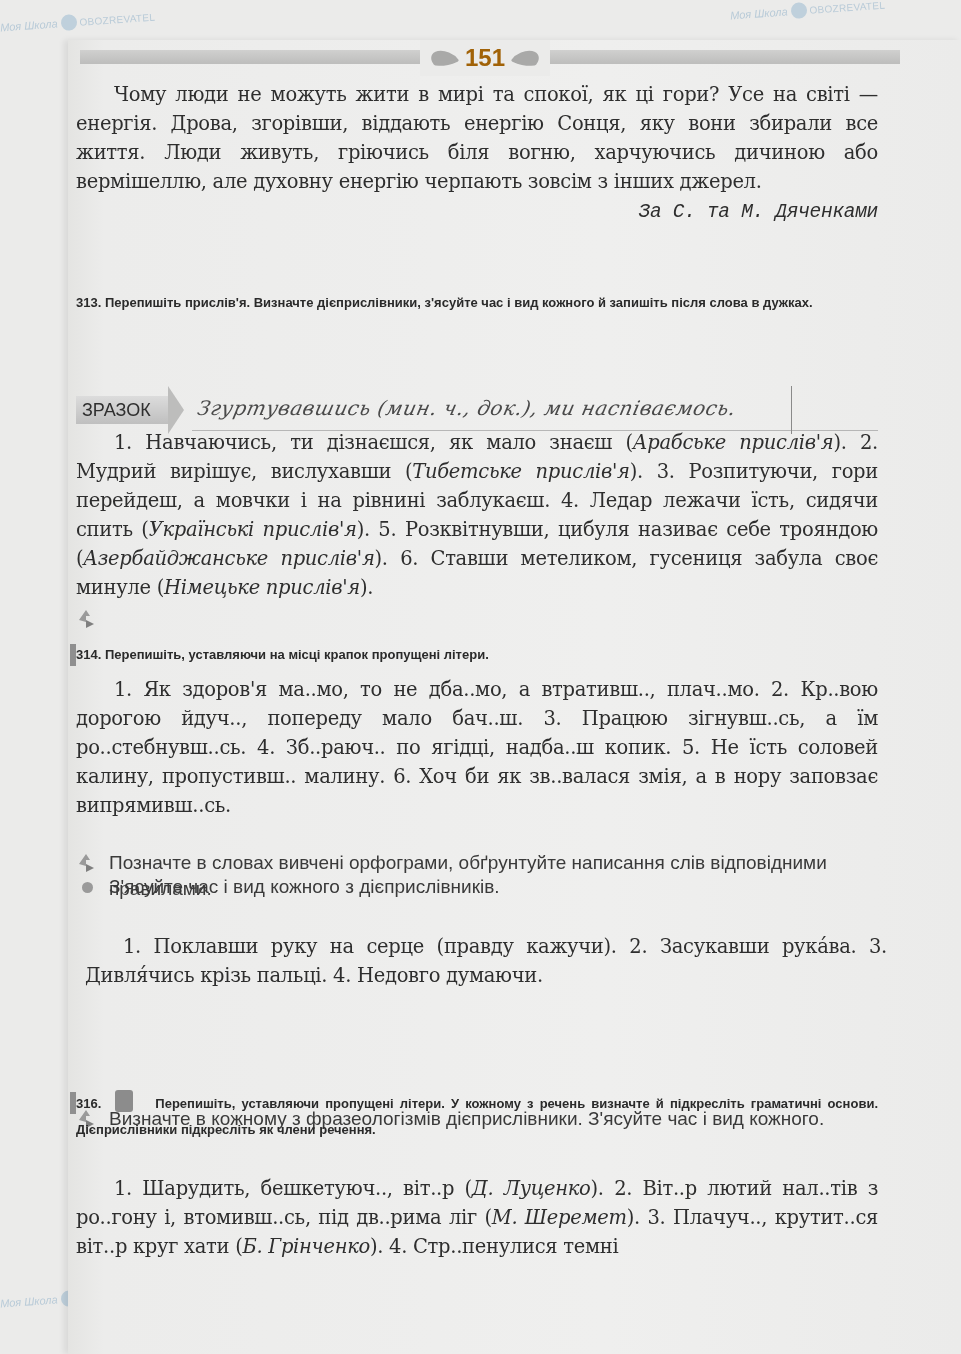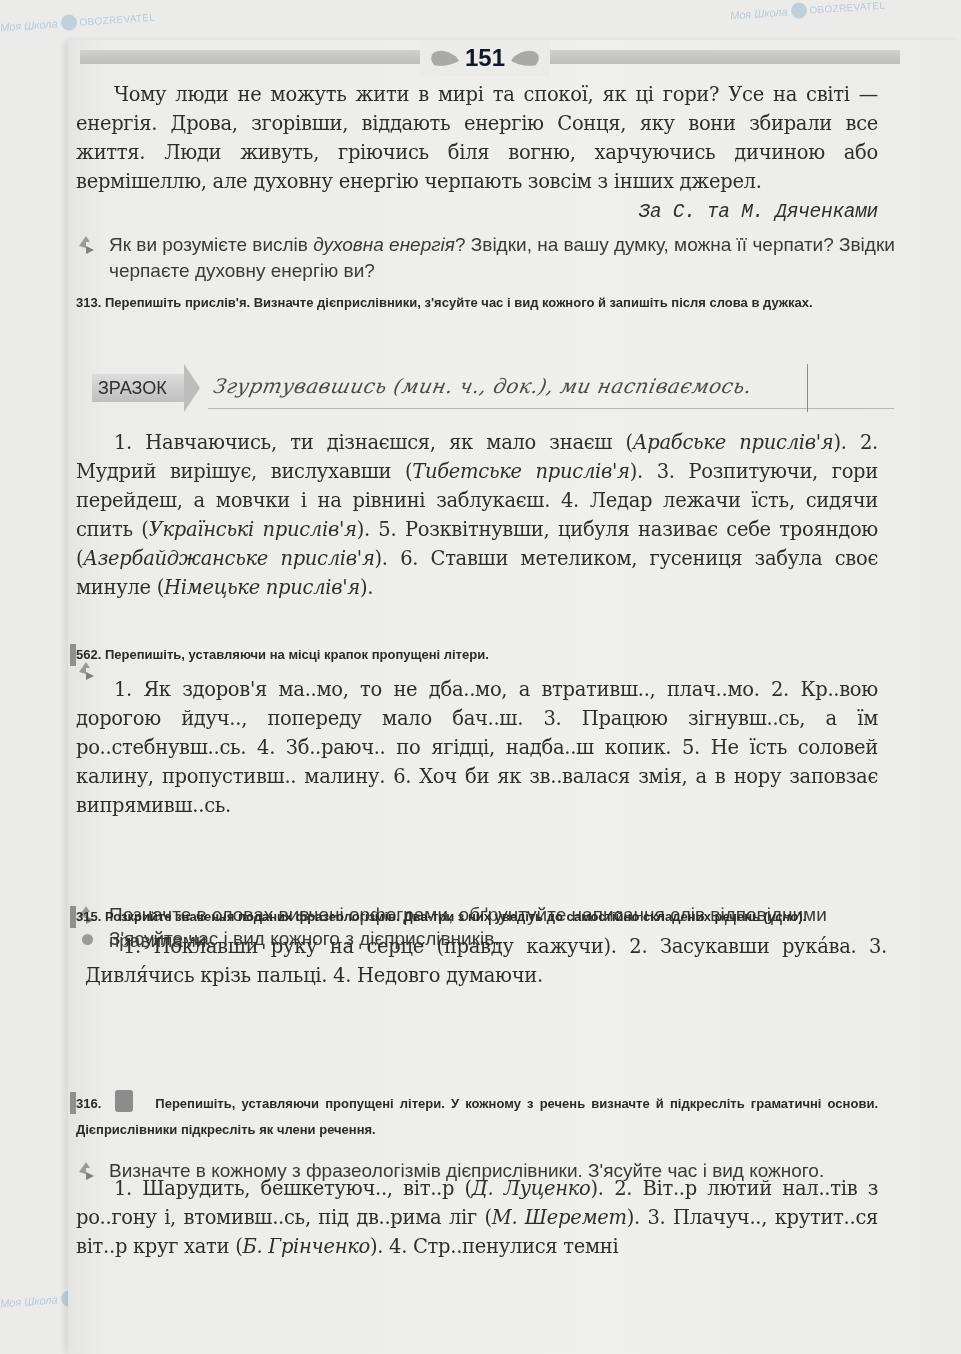--- a/index.html
+++ b/index.html
@@ -19,39 +19,39 @@
     position: absolute; left: 80px; top: 50px; width: 820px; height: 14px;
     background: linear-gradient(180deg, #d0d0cf, #bdbdbc);
   }
   .page-num-wrap {
     position: absolute; left: 420px; top: 40px; width: 130px; height: 36px;
     display: flex; align-items: center; justify-content: center;
     background: #ebebea;
   }
   .page-num {
     font-family: "Liberation Sans", sans-serif; font-weight: bold; font-size: 24px;
-    color: #0f172a; padding: 0 8px;
+    color: #a16207; padding: 0 8px;
   }
   .wing { width: 28px; height: 14px; background: #a9a9a8; border-radius: 50% 50% 50% 50% / 80% 80% 20% 20%; }
   .wing.l { transform: skewX(30deg) rotate(-10deg); }
   .wing.r { transform: skewX(-30deg) rotate(10deg); }
 
   .content { position: absolute; left: 76px; top: 80px; width: 802px; }
   .serif { font-family: "DejaVu Serif", serif; font-size: 19.5px; line-height: 29px; text-align: justify; color: #2e2e2e; letter-spacing: -0.3px; }
   .serif p { margin: 0; text-indent: 38px; }
   .sans { font-family: "Liberation Sans", sans-serif; font-size: 19px; line-height: 26px; color: #3a3a3a; }
   .bold-task { font-family: "Liberation Sans", sans-serif; font-weight: bold; font-size: 13px; line-height: 26px; color: #2a2a2a; text-align: justify; }
   .author { text-align: right; font-style: italic; margin-top: 2px; font-family: Liberation Mono, monospace; }
   .task-block { position: absolute; left: 0; width: 802px; }
   .note { position: relative; padding-left: 33px; }
   .note-icon { position: absolute; left: 0; top: 2px; width: 20px; height: 22px; }
   .bullet { position: absolute; left: 6px; top: 8px; width: 11px; height: 11px; border-radius: 50%; background: #9a9a9a; }
   .num-bar { position: absolute; left: -6px; width: 6px; height: 22px; background: #8f8f8f; }
   .sample {
-    position: absolute; left: 0; top: 284px; width: 802px; height: 50px; margin-left: 16px;
+    position: absolute; left: 0; top: 306px; width: 802px; height: 50px;
   }
   .sample-label {
     position: absolute; left: 0; top: 10px; width: 92px; height: 28px;
     background: linear-gradient(180deg, #dcdcdc, #bfbfbf);
     font-family: "Liberation Sans", sans-serif; font-size: 18px; line-height: 28px;
     color: #2f2f2f; padding-left: 6px; box-sizing: border-box;
   }
   .sample-arrow {
     position: absolute; left: 92px; top: 0; width: 0; height: 0;
     border-top: 24px solid transparent; border-bottom: 24px solid transparent;
@@ -91,27 +91,20 @@
   <span class="wing r"></span>
 </div>
 
 <div class="content">
 
   <div class="task-block serif" style="top:0;">
     <p>Чому люди не можуть жити в мирі та спокої, як ці гори? Усе на світі — енергія. Дрова, згорівши, віддають енергію Сонця, яку вони збирали все життя. Люди живуть, гріючись біля вогню, харчуючись дичиною або вермішеллю, але духовну енергію черпають зовсім з інших джерел.</p>
     <div class="author">За С. та М. Дяченками</div>
   </div>
 
-  <div class="task-block sans note" style="top:152px;">
-    <svg class="note-icon" viewBox="0 0 20 22">
-        <path d="M3 12 L10 2 L14 8 L10 8 L10 14 Z" fill="#9a9a9a"></path>
-        <path d="M10 12 L18 16 L10 20 Z" fill="#7f7f7f"></path>
-      </svg>
-    <span>Як ви розумієте вислів </span><i>духовна енергія</i><span>? Звідки, на вашу думку, можна її черпати? Звідки черпаєте духовну енергію ви?</span>
-  </div>
 
   <div class="task-block bold-task" style="top:210px;">313. Перепишіть прислів'я. Визначте дієприслівники, з'ясуйте час і вид кожного й запишіть після слова в дужках.</div>
 
   <div class="sample">
     <div class="sample-label">ЗРАЗОК</div>
     <div class="sample-arrow"></div>
     <div class="sample-line"></div>
     <div class="sample-vline"></div>
     <div class="sample-text">Згуртувавшись (мин. ч., док.), ми наспіваємось.</div>
   </div>
@@ -124,41 +117,37 @@
 
   <div class="task-block sans note" style="top:526px;">
     <svg class="note-icon" viewBox="0 0 20 22">
         <path d="M3 12 L10 2 L14 8 L10 8 L10 14 Z" fill="#9a9a9a"></path>
         <path d="M10 12 L18 16 L10 20 Z" fill="#7f7f7f"></path>
       </svg>
   </div>
 
   <div class="task-block bold-task" style="top:562px;">
     <span class="num-bar" style="top:2px;"></span>
-    <span>562. Перепишіть, уставляючи на місці крапок пропущені літери.</span>
+    <span>314. Перепишіть, уставляючи на місці крапок пропущені літери.</span>
   </div>
   <div class="task-block serif" style="top:595px;">
     <p>1. Як здоров'я ма..мо, то не дба..мо, а втративш.., плач..мо. 2. Кр..вою дорогою йдуч.., попереду мало бач..ш. 3. Працюю зігнувш..сь, а їм ро..стебнувш..сь. 4. Зб..раюч.. по ягідці, надба..ш копик. 5. Не їсть соловей калину, пропустивш.. малину. 6. Хоч би як зв..валася змія, а в нору заповзає випрямивш..сь.</p>
   </div>
   <div class="task-block sans note" style="top:794px;">
     <span class="bullet"></span>
     <span>З'ясуйте час і вид кожного з дієприслівників.</span>
   </div>
   <div class="task-block sans note" style="top:744px;">
     <svg class="note-icon" viewBox="0 0 20 22">
         <path d="M3 12 L10 2 L14 8 L10 8 L10 14 Z" fill="#9a9a9a"></path>
         <path d="M10 12 L18 16 L10 20 Z" fill="#7f7f7f"></path>
       </svg>
     <span>Позначте в словах вивчені орфограми, обґрунтуйте написання слів відповідними правилами.</span>
   </div>
 
-  <div class="task-block bold-task" style="top:824px;">
-    <span class="num-bar" style="top:2px;"></span>
-    <span>315. Розкрийте значення поданих фразеологізмів. Два-три з них уведіть до самостійно складених речень (</span><i>усно</i><span>).</span>
-  </div>
   <div class="task-block serif" style="top:852px;margin-left:9px;">
     <p>1. Поклавши руку на серце (правду кажучи). 2. Засукавши рука́ва. 3. Дивля́чись крізь пальці. 4. Недовго думаючи.</p>
   </div>
   <div class="task-block sans note" style="top:948px;">
     <svg class="note-icon" viewBox="0 0 20 22">
         <path d="M3 12 L10 2 L14 8 L10 8 L10 14 Z" fill="#9a9a9a"></path>
         <path d="M10 12 L18 16 L10 20 Z" fill="#7f7f7f"></path>
       </svg>
     <span>Визначте в кожному з фразеологізмів дієприслівники. З'ясуйте час і вид кожного.</span>
   </div>

